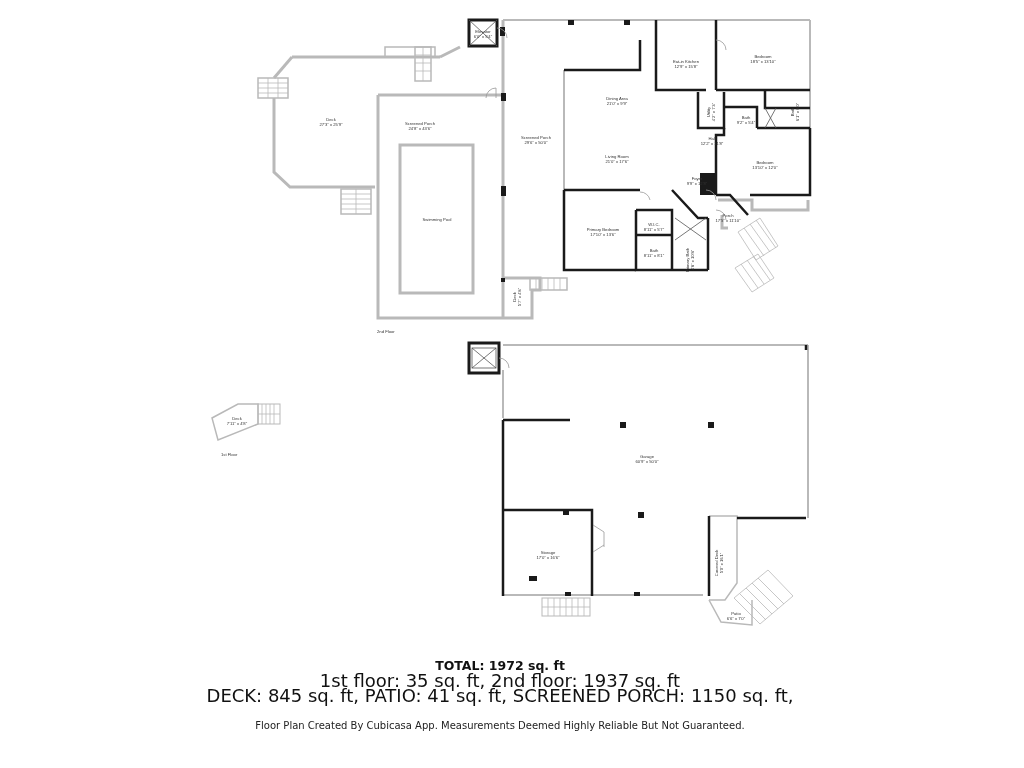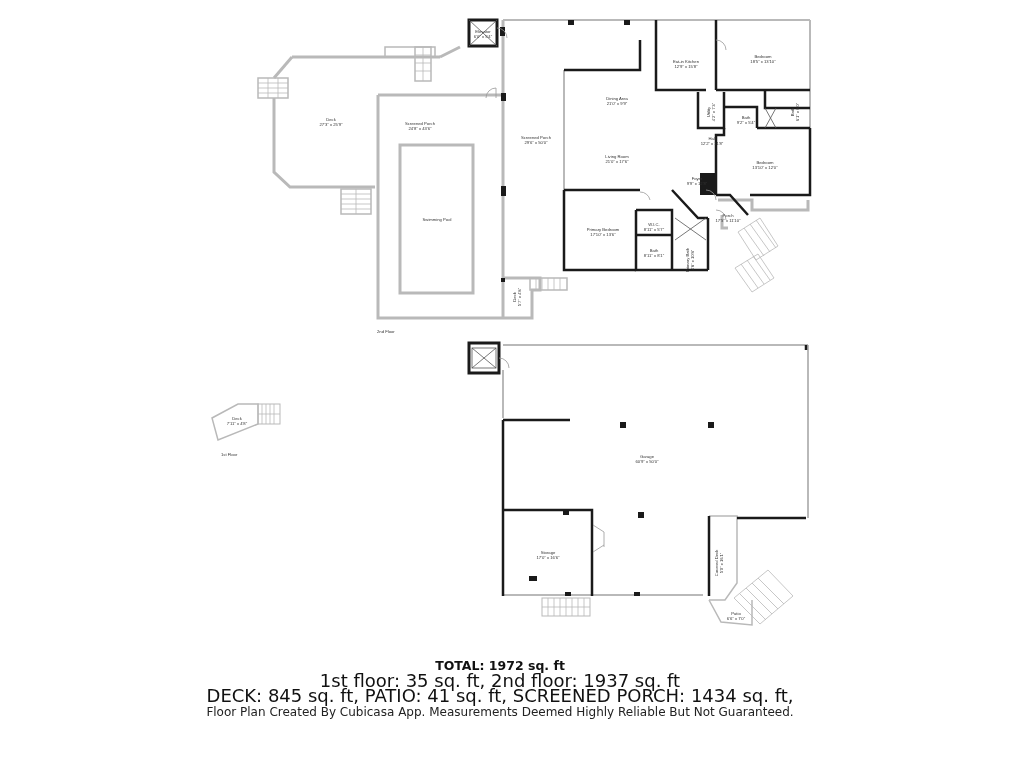--- a/index.html
+++ b/index.html
@@ -5,21 +5,21 @@
   html, body { margin:0; padding:0; background:#ffffff; }
   body { width:1024px; height:768px; position:relative; overflow:hidden; font-family:"Liberation Sans", sans-serif; color:#1a1a1a; }
   #plan { position:absolute; left:0; top:0; width:1024px; height:650px; }
   .lbl { position:absolute; font-size:4.2px; line-height:5px; color:#333; text-align:center; white-space:nowrap; transform:translateX(-50%); }
   .lbl .dim { display:block; }
   .lbl.rot { transform:translateX(-50%) rotate(-90deg); }
   .floor-lbl { position:absolute; font-size:4.2px; color:#333; white-space:nowrap; }
   #summary { position:absolute; left:0; top:658px; width:1000px; text-align:center; font-family:"DejaVu Sans", sans-serif; color:#111; }
   #summary .total { font-size:12.5px; font-weight:bold; line-height:15px; }
   #summary .line { font-size:18px; line-height:15px; }
-  #summary .credit { font-size:12px; margin-top:2px; color:#222; }
+  #summary .credit { font-size:10px; margin-top:17px; color:#222; }
 </style>
 </head>
 <body>
 
 <div id="plan">
   <svg width="1024" height="650" viewBox="0 0 1024 650" xmlns="http://www.w3.org/2000/svg">
     <g fill="none" stroke="#b9b9b9" stroke-width="3">
 
       <path d="M292,57 L382,57 L440,57"></path>
       <path d="M292,57 L274,78"></path>
@@ -256,15 +256,15 @@
   </div>
   <div class="lbl" style="left:736px;top:611px;">
     <span>Patio</span>
     <span class="dim">6'6" x 7'0"</span>
   </div>
 </div>
 
 <div id="summary">
   <div class="total">TOTAL: 1972 sq. ft</div>
   <div class="line">1st floor: 35 sq. ft, 2nd floor: 1937 sq. ft</div>
-  <div class="line">DECK: 845 sq. ft, PATIO: 41 sq. ft, SCREENED PORCH: 1434 sq. ft,</div>
+  <div class="line">DECK: 845 sq. ft, PATIO: 41 sq. ft, SCREENED PORCH: 1150 sq. ft,</div>
   <div class="credit">Floor Plan Created By Cubicasa App. Measurements Deemed Highly Reliable But Not Guaranteed.</div>
 </div>
 
 </body></html>

